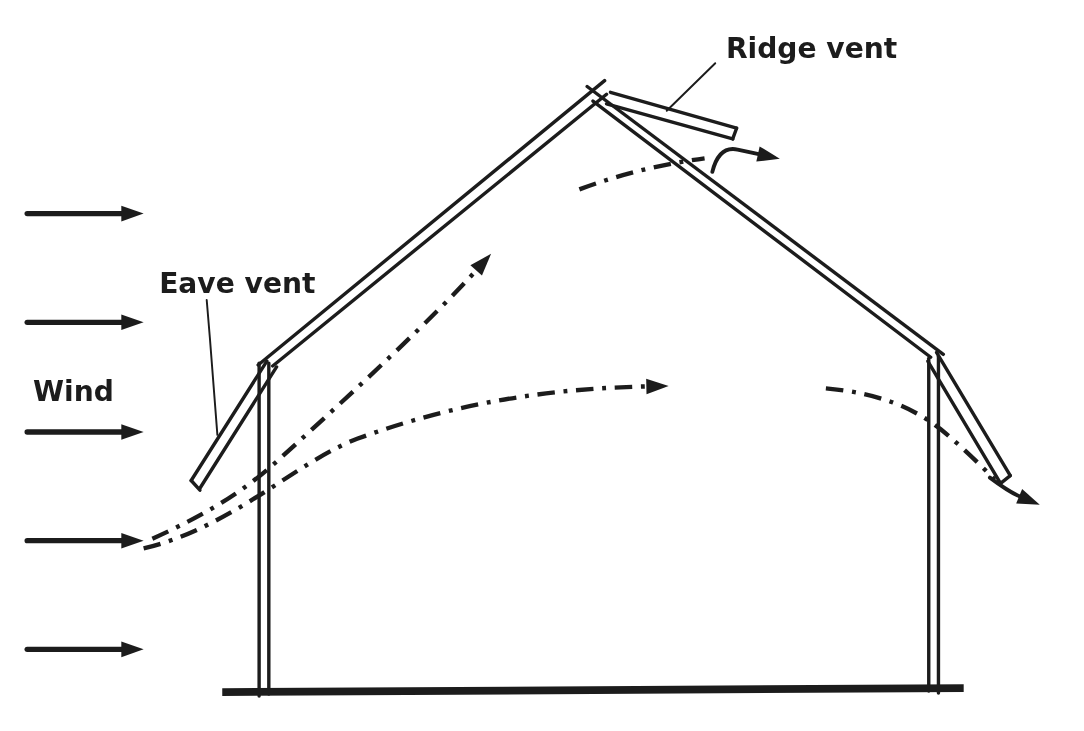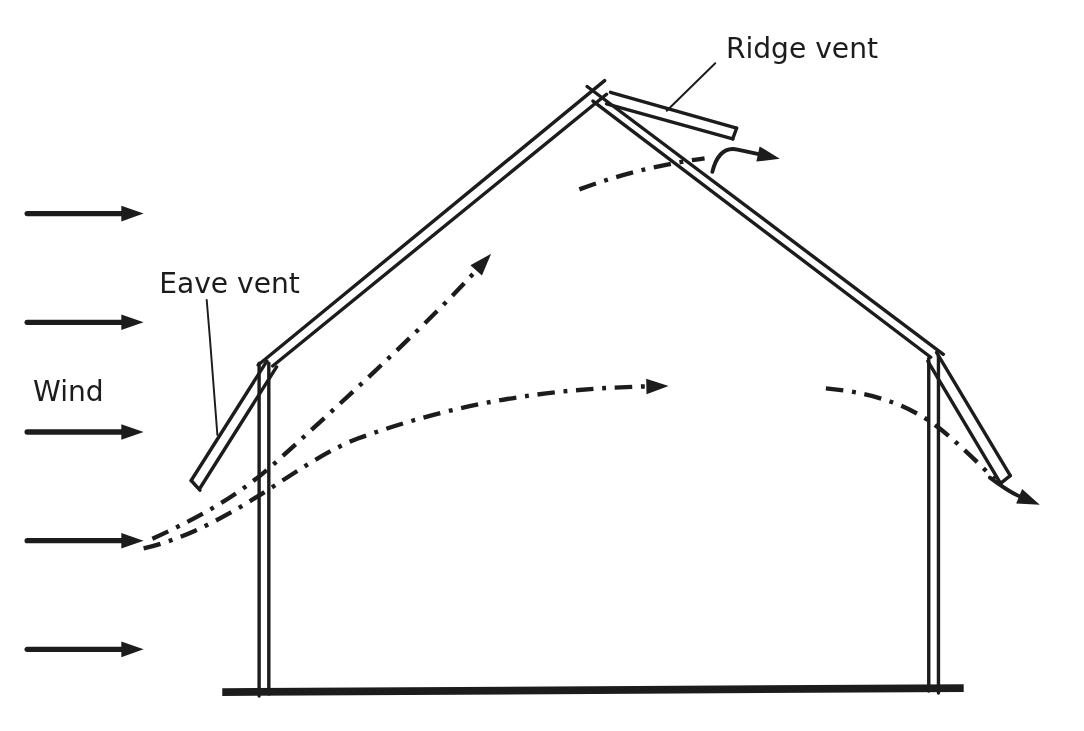--- a/index.html
+++ b/index.html
@@ -7,20 +7,21 @@
     padding: 0;
     background: #ffffff;
   }
   .canvas {
     position: relative;
     width: 1052px;
     height: 731px;
     background: var(--paper, #ffffff);
     color: var(--ink, #1c1c1c);
     overflow: hidden;
+    font-weight: bold;
   }
   svg { display: block; width: 100%; height: 100%; }
   .stroke { fill: none; stroke: currentColor; stroke-linecap: round; }
   .w2 { stroke-width: 2; }
   .w3 { stroke-width: 3.5; }
   .w5 { stroke-width: 5.5; }
   .w8 { stroke-width: 8; stroke-linecap: butt; }
   .flow {
     fill: none;
     stroke: currentColor;

